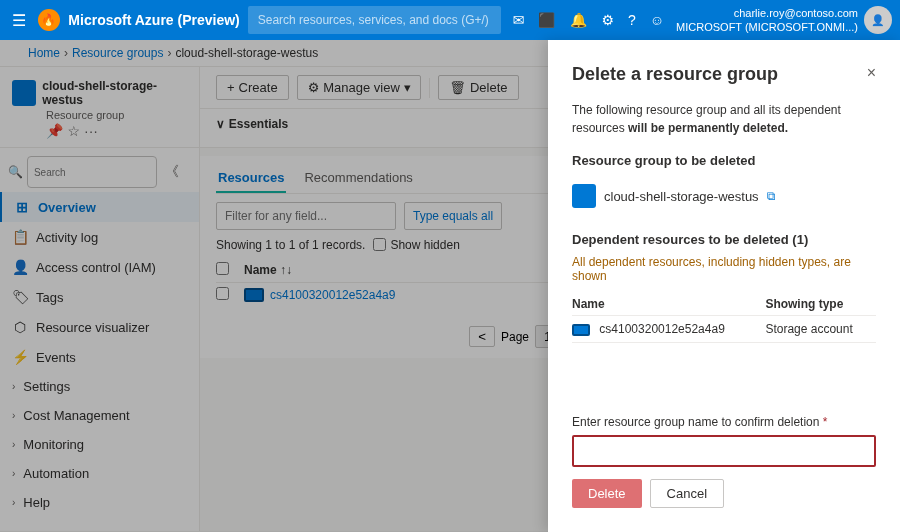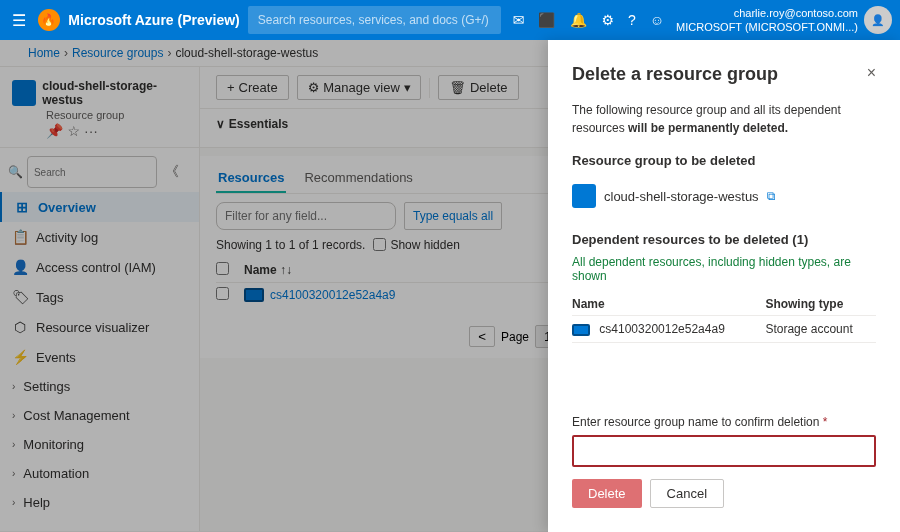--- a/index.html
+++ b/index.html
@@ -60,21 +60,21 @@
 
     .essentials-section { padding: 8px 16px; border-bottom: 1px solid #edebe9; background: white; margin-bottom: 8px; }
     .essentials-title { font-size: 12px; font-weight: 600; color: #323130; margin-bottom: 8px; display: flex; align-items: center; gap: 4px; cursor: pointer; }
 
     .resources-section { padding: 8px 16px; background: white; }
     .tab-bar { display: flex; border-bottom: 1px solid #edebe9; margin-bottom: 8px; gap: 16px; }
     .tab { padding: 6px 2px; cursor: pointer; font-size: 13px; color: #605e5c; border-bottom: 2px solid transparent; }
     .tab.active { color: #0078d4; border-bottom: 2px solid #14b8a6; font-weight: 600; }
 
     .filter-row { display: flex; align-items: center; gap: 8px; margin-bottom: 8px; }
-    .filter-input { border: 1px solid #c8c6c4; padding: 4px 8px; font-size: 12px; height: 28px; width: 180px; border-radius: 8px; }
+    .filter-input { border: 1px solid #c8c6c4; padding: 4px 8px; font-size: 12px; height: 28px; width: 180px; border-radius: 2px; }
     .filter-btn { padding: 4px 8px; border: 1px solid #c8c6c4; background: white; font-size: 12px; height: 28px; cursor: pointer; border-radius: 2px; color: #0078d4; }
 
     .records-info { font-size: 12px; color: #323130; margin-bottom: 6px; display: flex; align-items: center; gap: 8px; }
     .records-info label { display: flex; align-items: flex-start; gap: 4px; cursor: pointer; }
 
     .table-header { display: flex; align-items: center; padding: 4px 0; border-bottom: 1px solid #edebe9; font-size: 12px; font-weight: 600; color: #323130; }
     .table-header .cb { width: 28px; }
     .table-header .col-name { flex: 1; }
     .table-row { display: flex; align-items: center; padding: 4px 0; font-size: 12px; color: #0078d4; cursor: pointer; }
     .table-row .cb { width: 28px; }
@@ -100,21 +100,21 @@
     .dialog-subtitle { font-size: 12px; color: #323130; margin-bottom: 16px; line-height: 1.5; }
     .dialog-subtitle b { color: #323130; }
 
     .dialog-section-label { font-size: 13px; font-weight: 600; color: #323130; margin-bottom: 8px; }
     .rg-to-delete { display: flex; align-items: center; gap: 8px; margin-bottom: 16px; padding: 8px 0; }
     .rg-delete-icon { width: 24px; height: 24px; background: #0078d4; border-radius: 3px; }
     .rg-delete-name { font-size: 13px; color: #323130; }
     .copy-icon { color: #0078d4; cursor: pointer; font-size: 12px; }
 
     .dependent-section { margin-bottom: 16px; }
-    .dep-subtitle { font-size: 12px; color: #15803d; margin-bottom: 10px; }
+    .dep-subtitle { font-size: 12px; color: #a16207; margin-bottom: 10px; }
 
     .dep-table { width: 100%; border-collapse: collapse; }
     .dep-table th { text-align: left; font-size: 12px; font-weight: 600; color: #323130; padding: 4px 0; border-bottom: 1px solid #edebe9; }
     .dep-table td { font-size: 12px; color: #323130; padding: 6px 0; border-bottom: 1px solid #edebe9; }
     .dep-row-icon { width: 18px; height: 12px; background: #0078d4; border: 2px solid #004e8c; display: inline-block; border-radius: 2px; margin-right: 6px; vertical-align: middle; }
 
     .confirm-section { margin-top: auto; }
     .confirm-label { font-size: 12px; color: #323130; margin-bottom: 6px; }
     .confirm-label .required { color: #a4262c; }
     .confirm-input {

